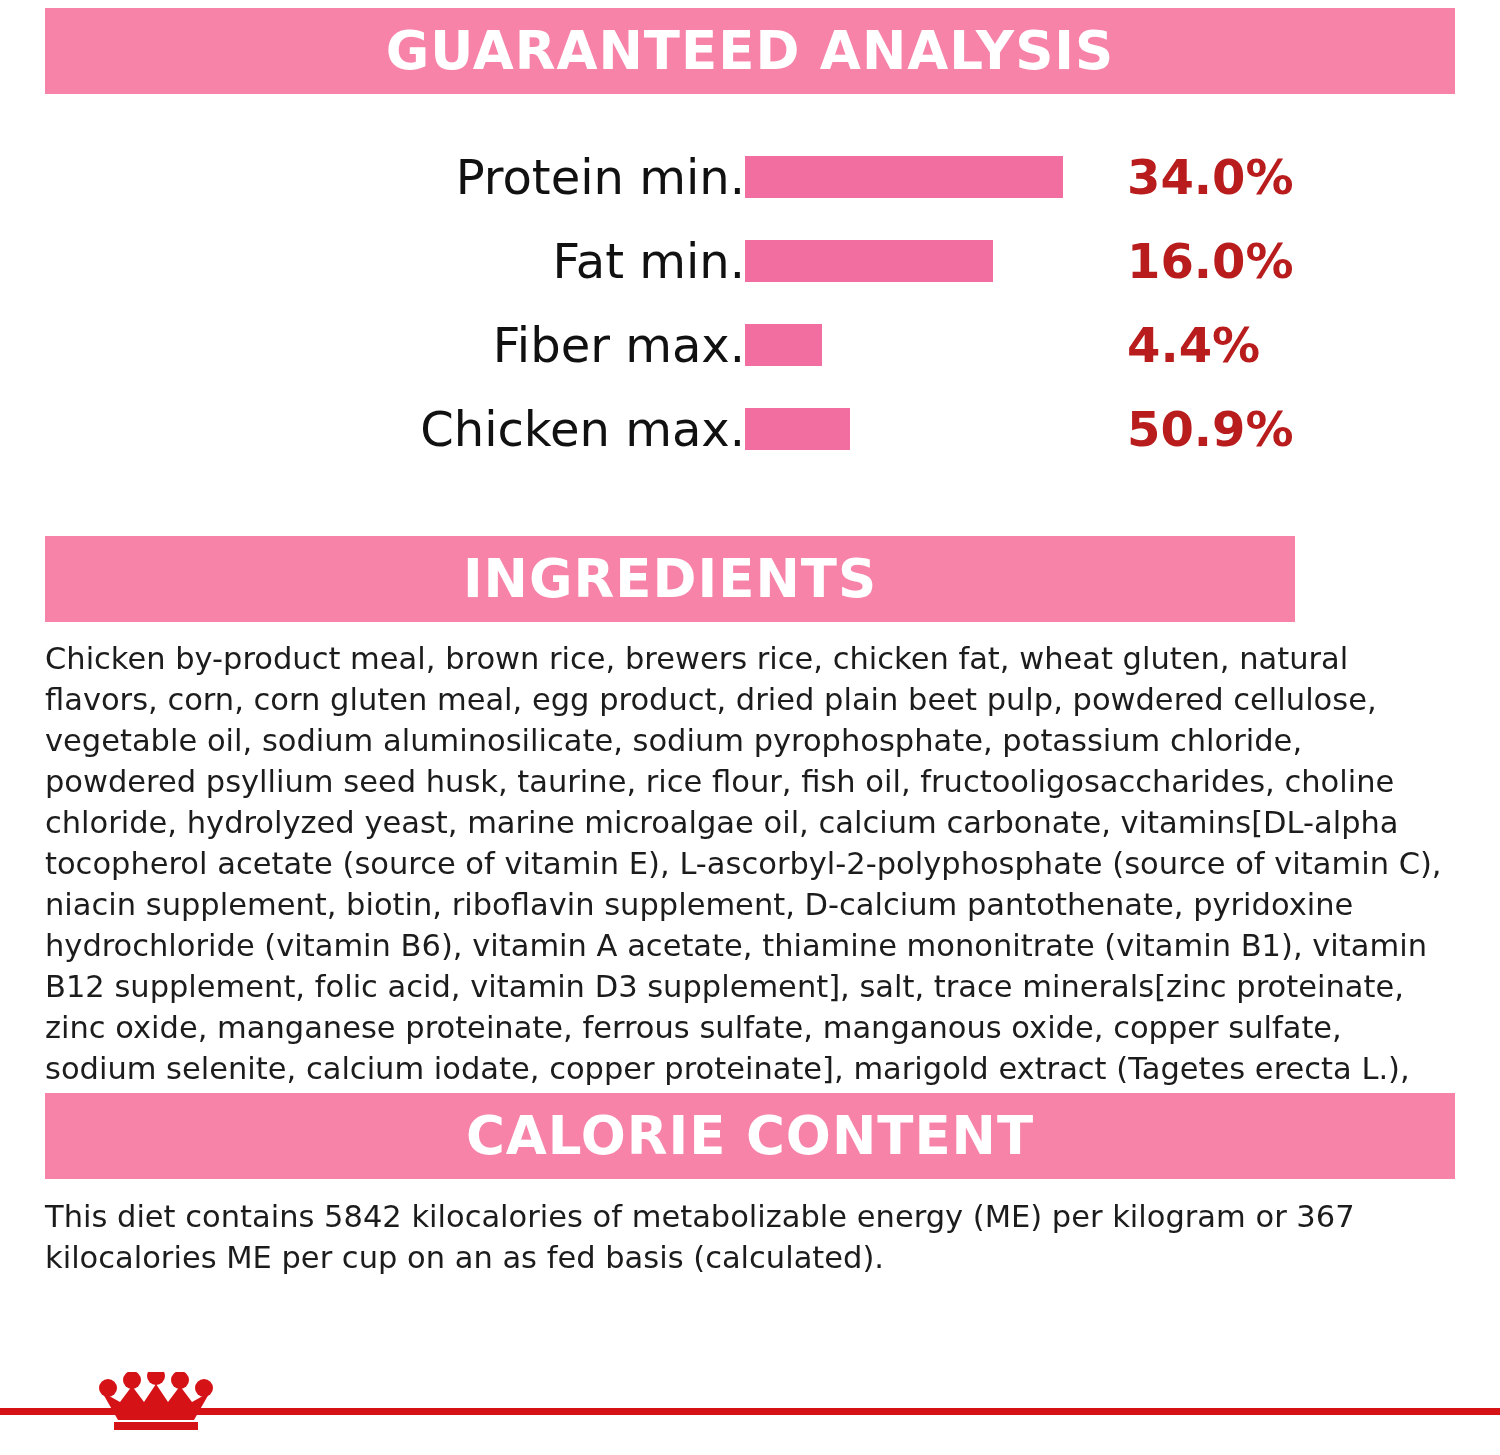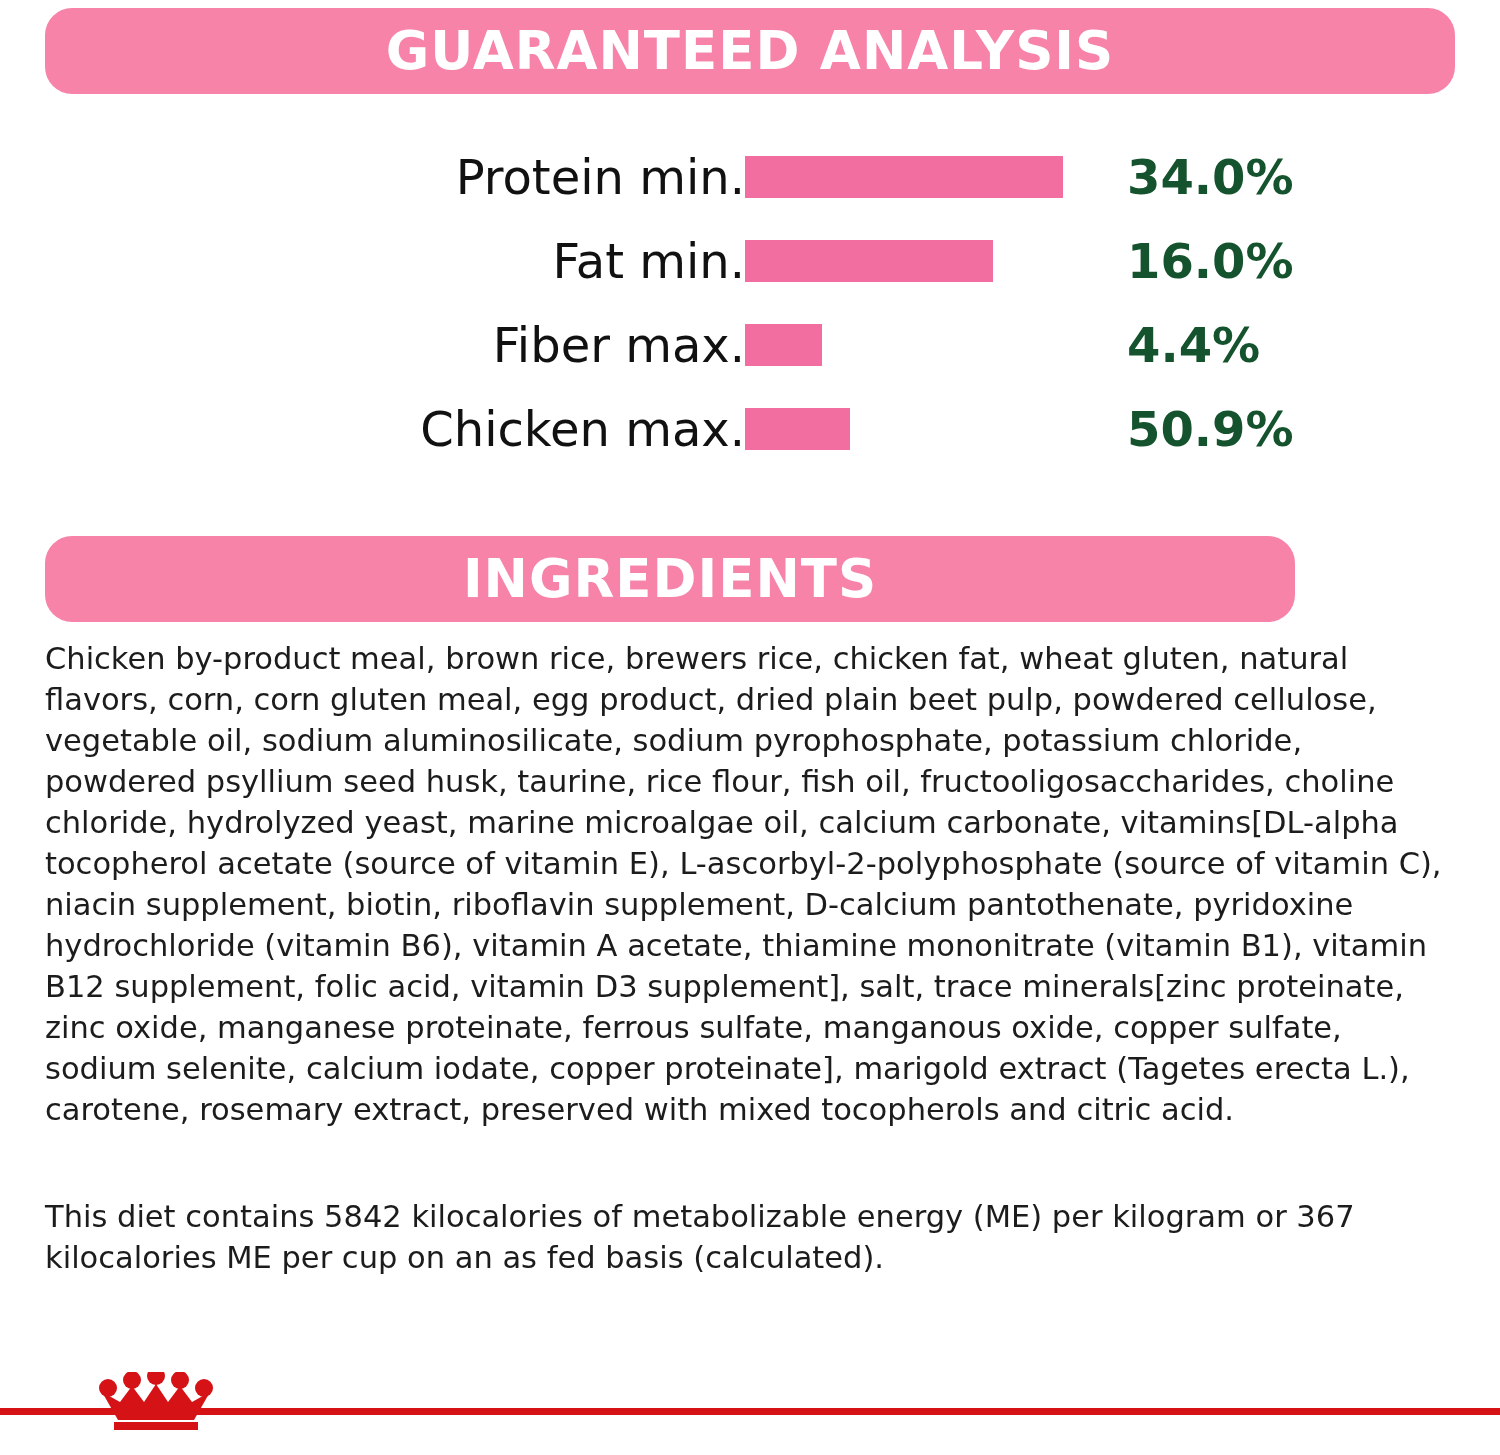--- a/index.html
+++ b/index.html
@@ -22,21 +22,20 @@
   }
 
   
   .banner {
     background: #f783a9;
     color: #ffffff;
     text-align: center;
     font-weight: 700;
     letter-spacing: 1px;
     font-family: "DejaVu Sans", sans-serif;
-    border-radius: 27px;
   }
   .banner-ga {
     position: absolute;
     left: 45px;
     top: 8px;
     width: 1410px;
     height: 86px;
     line-height: 86px;
     font-size: 53px;
   }
@@ -84,21 +83,21 @@
     display: flex;
     align-items: center;
   }
   .ga-bar {
     height: 42px;
     background: #f26ea0;
   }
   .ga-value {
     font-size: 48px;
     font-weight: 700;
-    color: #14532d;
+    color: #b91c1c;
     white-space: nowrap;
     padding-left: 22px;
   }
 
   
   .body-text {
     position: absolute;
     font-size: 30.5px;
     line-height: 41px;
     color: #1c1c1c;
@@ -173,20 +172,21 @@
       </div>
       <div class="ga-value">50.9%</div>
     </div>
 
   </div>
 
   <div class="banner banner-ing">INGREDIENTS</div>
 
   <div class="body-text ingredients-text">Chicken by-product meal, brown rice, brewers rice, chicken fat, wheat gluten, natural flavors, corn, corn gluten meal, egg product, dried plain beet pulp, powdered cellulose, vegetable oil, sodium aluminosilicate, sodium pyrophosphate, potassium chloride, powdered psyllium seed husk, taurine, rice flour, fish oil, fructooligosaccharides, choline chloride, hydrolyzed yeast, marine microalgae oil, calcium carbonate, vitamins[DL-alpha tocopherol acetate (source of vitamin E), L-ascorbyl-2-polyphosphate (source of vitamin C), niacin supplement, biotin, riboflavin supplement, D-calcium pantothenate, pyridoxine hydrochloride (vitamin B6), vitamin A acetate, thiamine mononitrate (vitamin B1), vitamin B12 supplement, folic acid, vitamin D3 supplement], salt, trace minerals[zinc proteinate, zinc oxide, manganese proteinate, ferrous sulfate, manganous oxide, copper sulfate, sodium selenite, calcium iodate, copper proteinate], marigold extract (Tagetes erecta L.), carotene, rosemary extract, preserved with mixed tocopherols and citric acid.</div>
 
+  <div class="banner banner-cal">CALORIE CONTENT</div>
 
   <div class="body-text calorie-text">This diet contains 5842 kilocalories of metabolizable energy (ME) per kilogram or 367 kilocalories ME per cup on an as fed basis (calculated).</div>
 
   <div class="footer-rule"></div>
   <svg class="crown" viewBox="0 0 120 60">
     <circle cx="12" cy="16" r="9" fill="#d51317"></circle>
     <circle cx="36" cy="8" r="9" fill="#d51317"></circle>
     <circle cx="60" cy="4" r="9" fill="#d51317"></circle>
     <circle cx="84" cy="8" r="9" fill="#d51317"></circle>
     <circle cx="108" cy="16" r="9" fill="#d51317"></circle>

